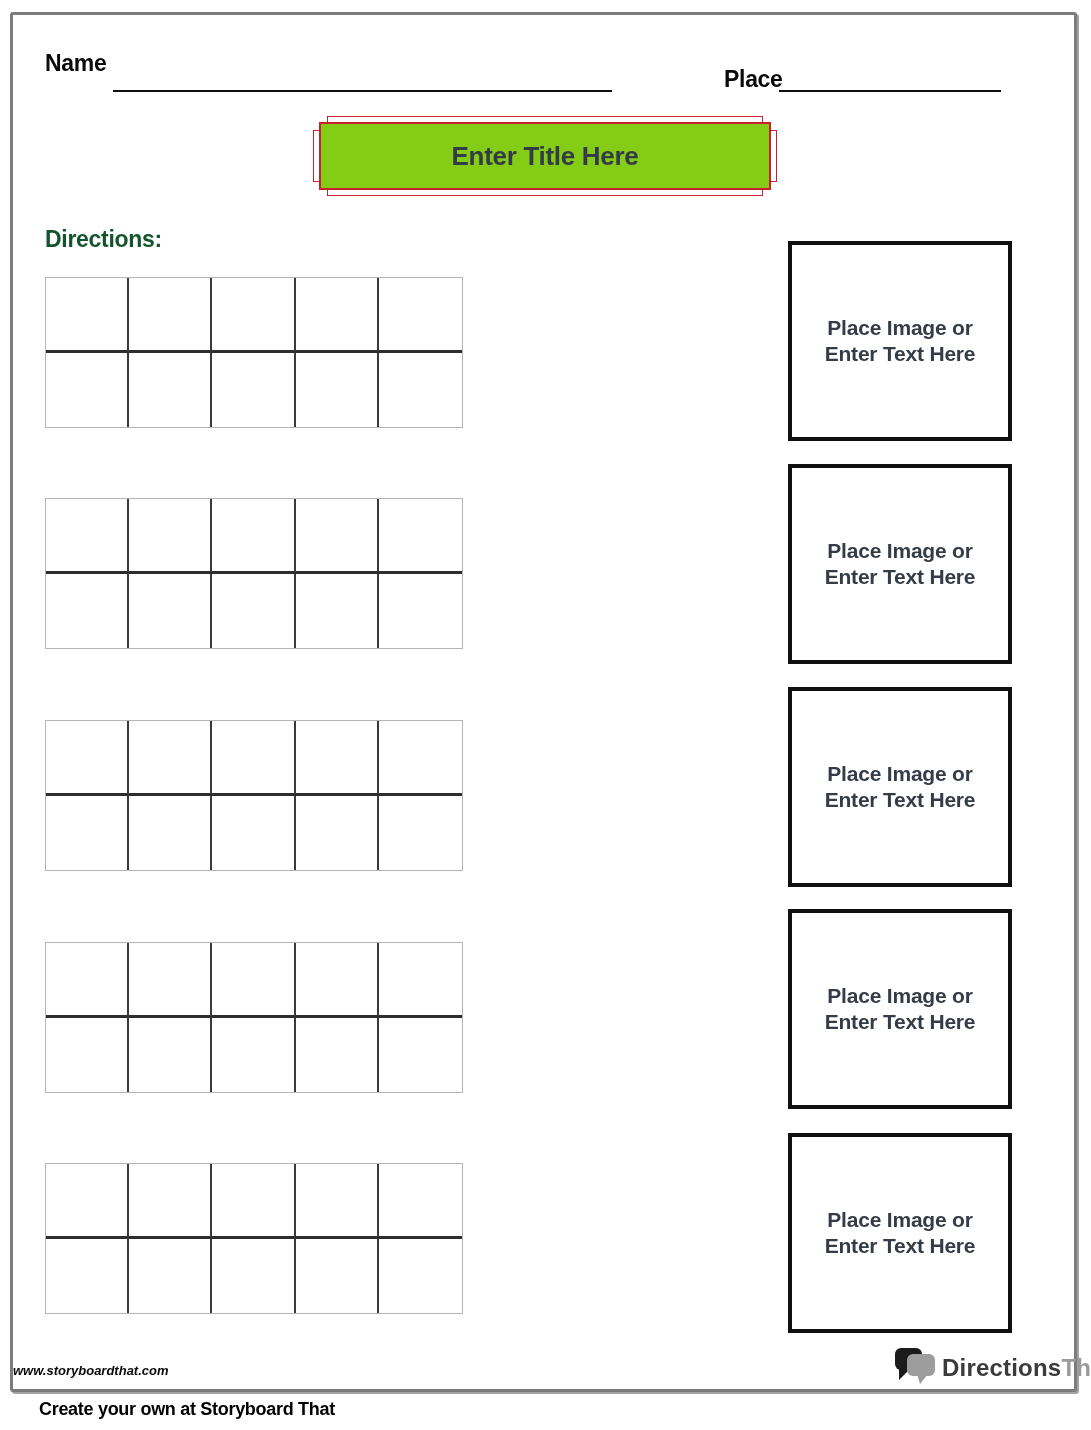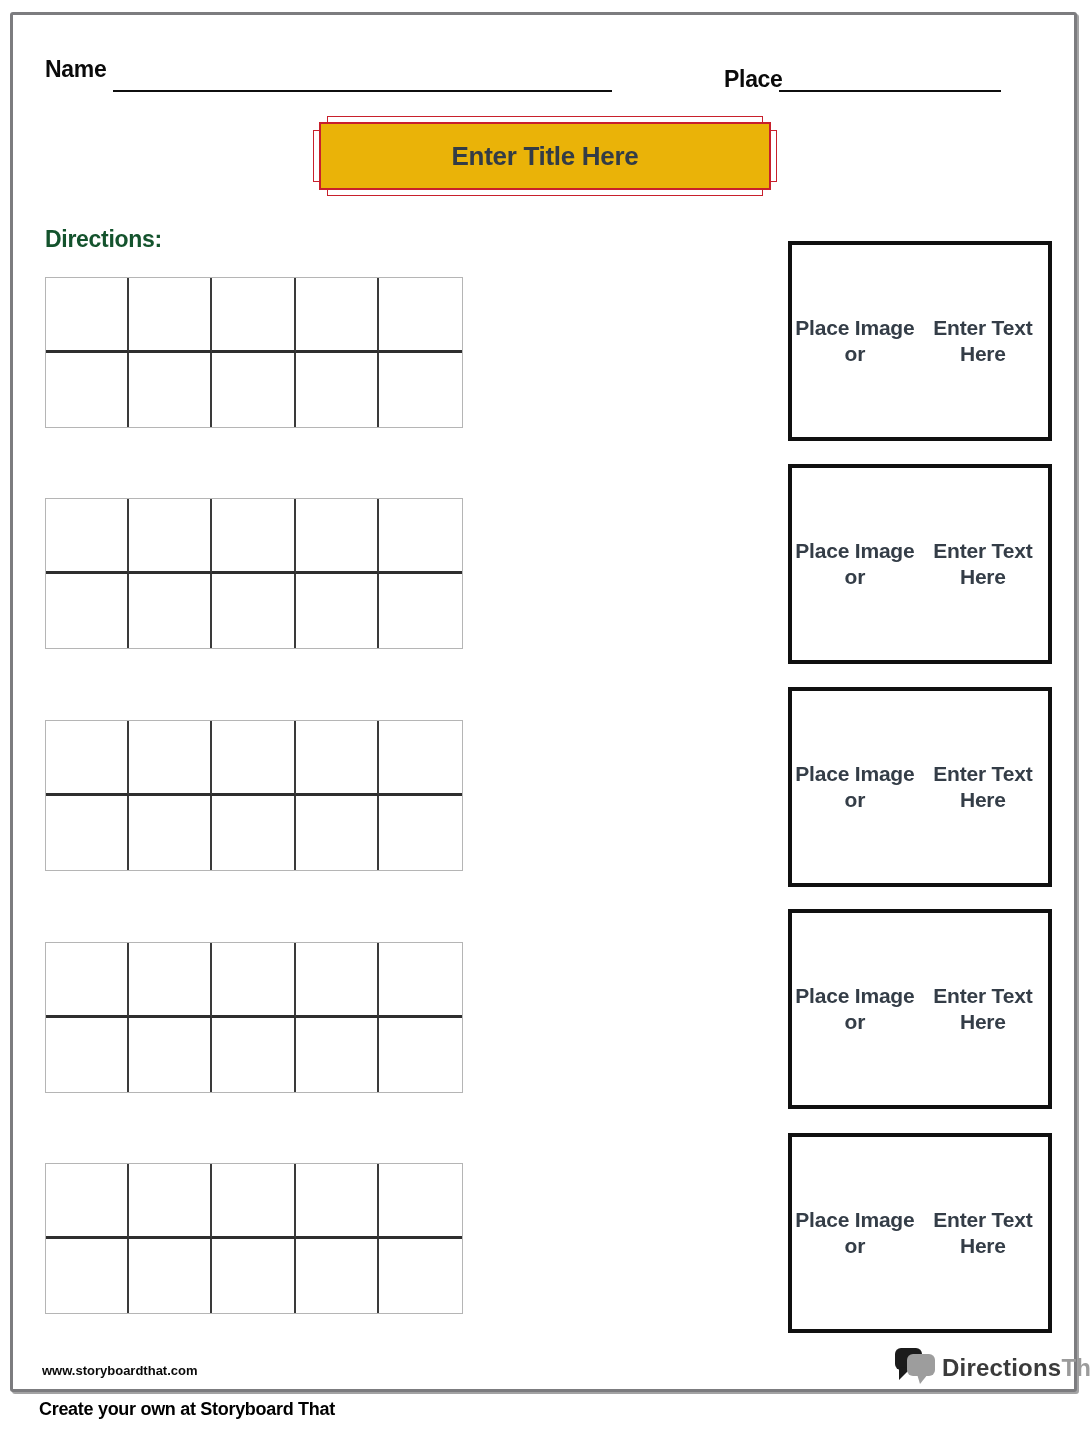--- a/index.html
+++ b/index.html
@@ -17,64 +17,64 @@
     border:3px solid #7c7c7f;
     border-radius:3px;
     box-shadow:2px 2px 0 rgba(88,88,90,.55);
     box-sizing:border-box;
     background:#ffffff;
   }
   
   .field-label{
     font-size:23px;font-weight:bold;color:#0a0a0a;letter-spacing:-0.3px;
   }
-  .name-label{left:45px;top:56px;}
+  .name-label{left:45px;top:50px;}
   .date-label{left:724px;top:66px;}
   .write-line{height:2px;background:#0f0f0f;}
   .name-line{left:113px;top:90px;width:499px;}
   .date-line{left:779px;top:90px;width:222px;}
   
   .title-wrap{left:313px;top:116px;width:464px;height:80px;}
   .title-rect{position:absolute;box-sizing:border-box;background:transparent;}
   .title-tall{left:14px;right:14px;top:0;bottom:0;border:1px solid var(--accent);}
   .title-wide{left:0;right:0;top:14px;bottom:14px;border:1px solid var(--accent);}
   .title-main{
     left:6px;right:6px;top:6px;bottom:6px;
     border:2px solid var(--accent);
-    background:#eab308;
+    background:#84cc16;
     display:flex;align-items:center;justify-content:center;
   }
   .title-text{
     font-size:26px;font-weight:bold;color:#333c46;letter-spacing:-0.3px;
   }
   
   .directions{left:45px;top:226px;font-size:23px;font-weight:bold;color:#14532d;letter-spacing:-0.3px;}
   
   .tenframe{
     position:absolute;left:45px;width:418px;height:151px;
     border:1px solid #b5b5b5;box-sizing:border-box;background:#ffffff;
     display:grid;grid-template-columns:repeat(5,1fr);grid-template-rows:1fr 1fr;
   }
   .tenframe .cell{border-right:2px solid #3a3a3a;border-bottom:3px solid #2e2e2e;}
   .tenframe .cell:nth-child(5n){border-right:none;}
   .tenframe .cell:nth-child(n+6){border-bottom:none;}
   .tf1{top:277px}.tf2{top:498px}.tf3{top:720px}.tf4{top:942px}.tf5{top:1163px}
   
   .imgbox{
-    position:absolute;left:788px;width:264px;height:200px;
+    position:absolute;left:788px;width:224px;height:200px;
     border:4px solid #101010;box-sizing:border-box;background:#ffffff;
-    display:flex;flex-direction:row;align-items:center;justify-content:center;
+    display:flex;flex-direction:column;align-items:center;justify-content:center;
     text-align:center;
   }
   .imgbox span{
     font-size:21px;font-weight:bold;color:#343d47;line-height:26px;letter-spacing:-0.2px;
   }
   .ib1{top:241px}.ib2{top:464px}.ib3{top:687px}.ib4{top:909px}.ib5{top:1133px}
   
-  .site-url{left:42px;top:1363px;font-size:13px;font-weight:bold;color:#0a0a0a;}
+  .site-url{left:13px;top:1363px;font-size:13px;font-weight:bold;color:#0a0a0a;font-style:italic;}
   .logo{left:893px;top:1345px;display:flex;align-items:center;gap:5px;}
   .logo-text{font-size:24px;font-weight:600;color:#3b3b3b;letter-spacing:0.2px;}
   .logo-text .that{color:#9b9b9b;}
   .tagline{left:11px;top:1399px;font-size:18px;font-weight:bold;color:#000000;letter-spacing:-0.3px;margin-left:28px;}
 </style>
 </head>
 <body>
 
 <div class="page" style="--accent:#c8202c;">
 

